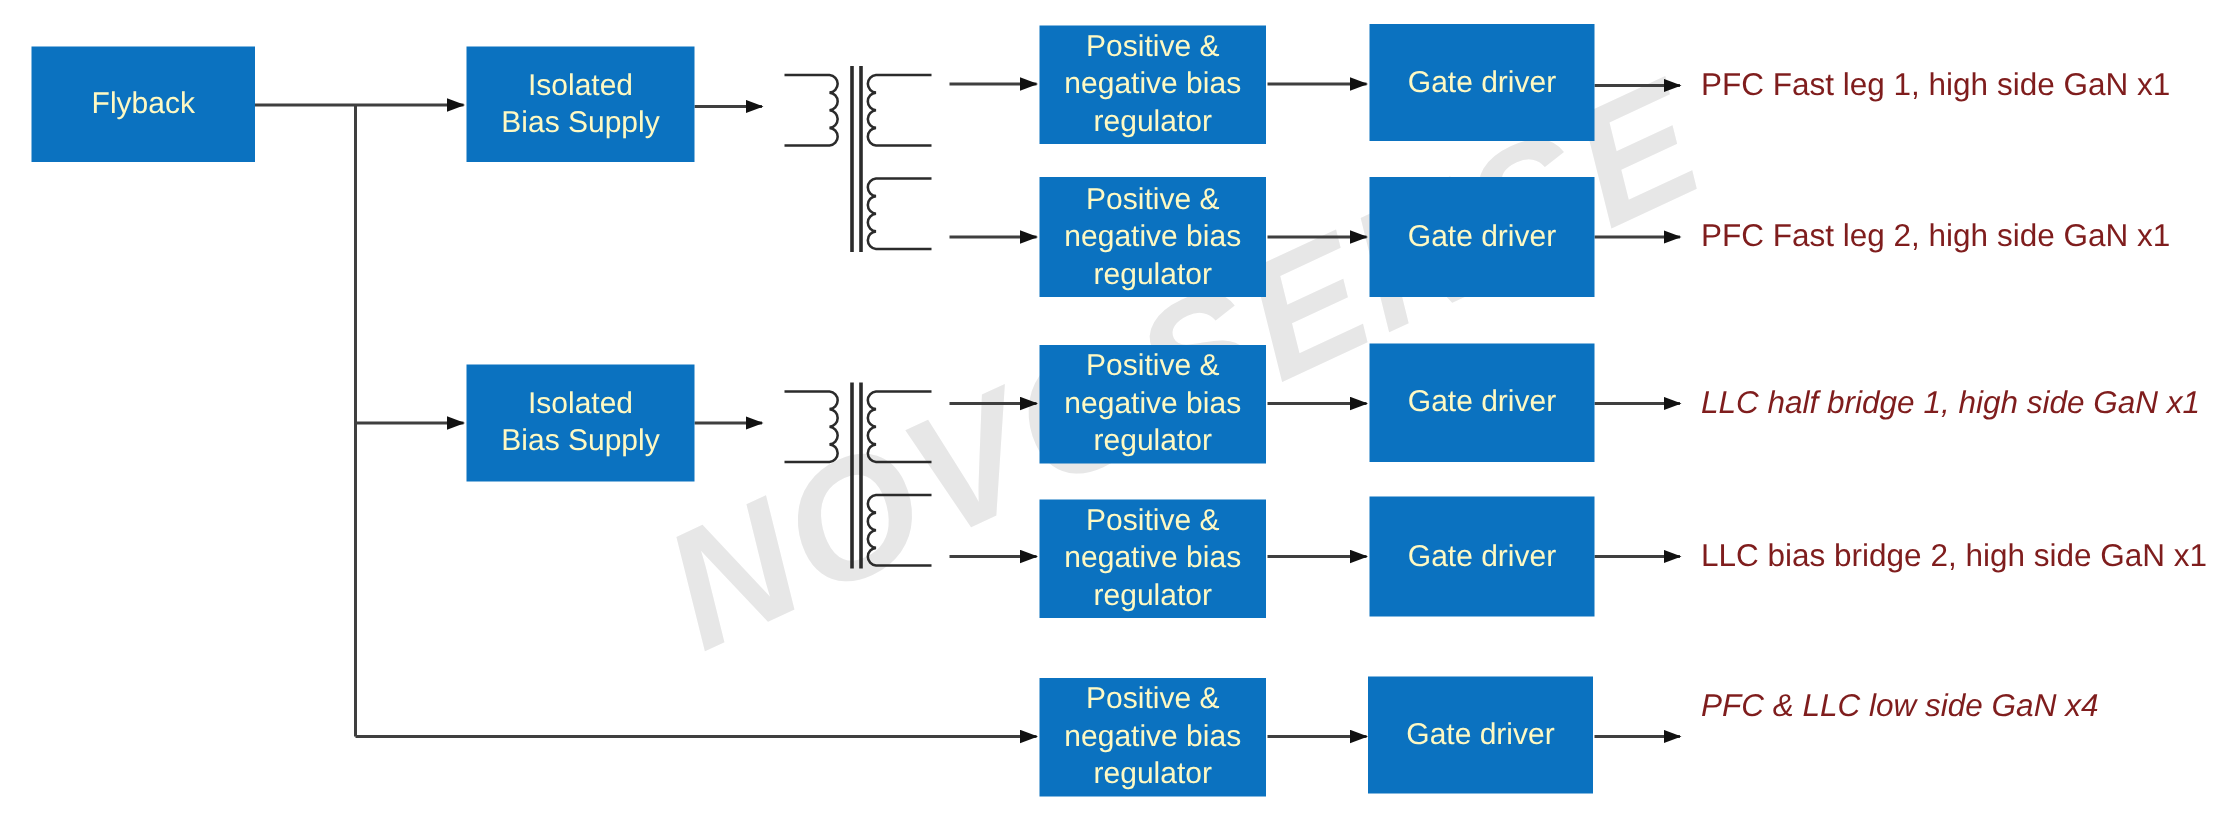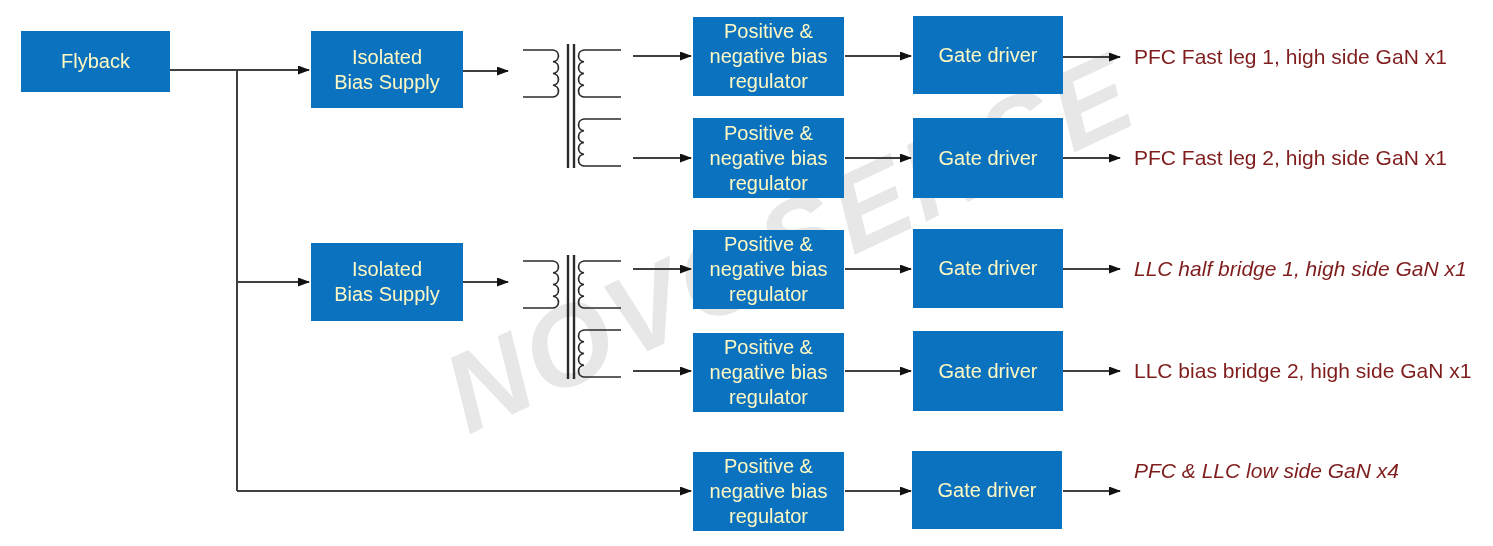--- a/index.html
+++ b/index.html
@@ -27,21 +27,21 @@
   
   .box{
     position:absolute;
     background:#0b72c0;
     color:#fef9c3;
     display:flex;align-items:center;justify-content:center;
     text-align:center;
     font-size:20px;line-height:25px;
     box-sizing:border-box;
   }
-  #flyback{left:21px;top:31px;width:149px;height:61px;}
+  #flyback{left:21px;top:31px;width:149px;height:77px;}
   #ibs1{left:311px;top:31px;width:152px;height:77px;padding:0 20px;}
   #ibs2{left:311px;top:243px;width:152px;height:78px;padding:0 20px;}
   #reg1{left:693px;top:17px;width:151px;height:79px;padding:0 8px;}
   #reg2{left:693px;top:118px;width:151px;height:80px;padding:0 8px;}
   #reg3{left:693px;top:230px;width:151px;height:79px;padding:0 8px;}
   #reg4{left:693px;top:333px;width:151px;height:79px;padding:0 8px;}
   #reg5{left:693px;top:452px;width:151px;height:79px;padding:0 8px;}
   #gd1{left:913px;top:16px;width:150px;height:78px;}
   #gd2{left:913px;top:118px;width:150px;height:80px;}
   #gd3{left:913px;top:229px;width:150px;height:79px;}

